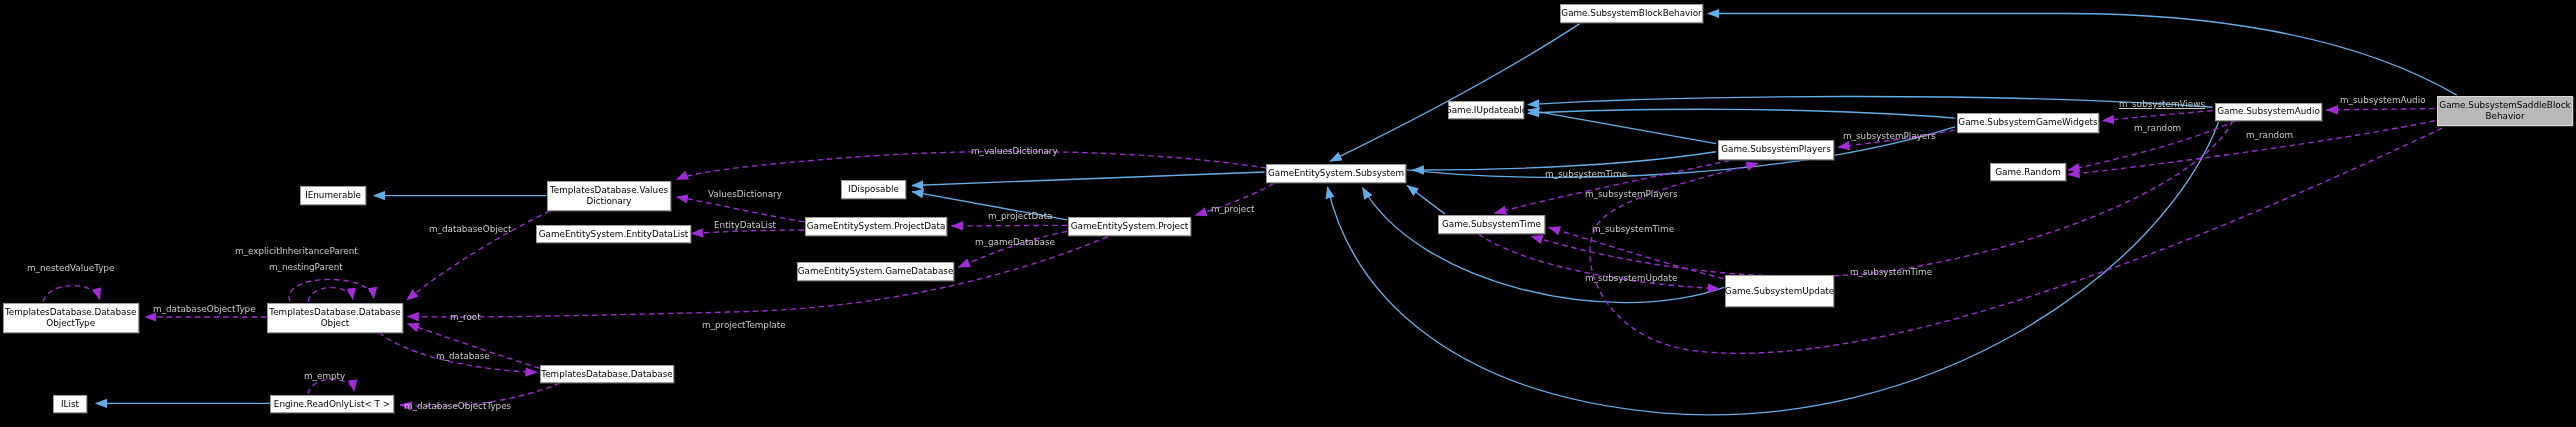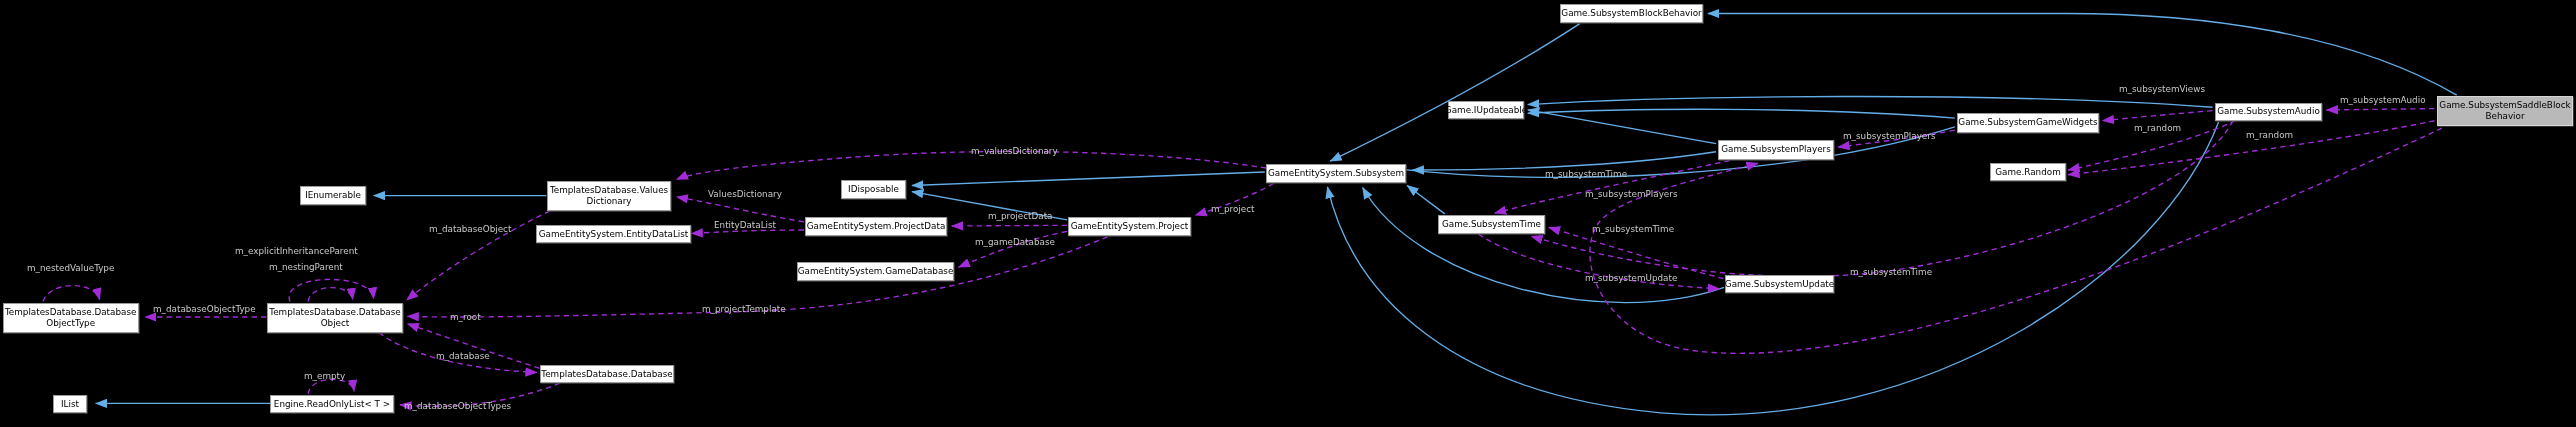--- a/index.html
+++ b/index.html
@@ -87,48 +87,48 @@
   <div class="node" style="left:1068px;top:217px;width:123px;height:19px;">GameEntitySystem.Project</div>
   <div class="node" style="left:1266px;top:164px;width:140px;height:19px;">GameEntitySystem.Subsystem</div>
   <div class="node" style="left:1448px;top:101px;width:76px;height:18px;">Game.IUpdateable</div>
   <div class="node" style="left:1560px;top:4px;width:143px;height:19px;">Game.SubsystemBlockBehavior</div>
   <div class="node" style="left:1718px;top:140px;width:116px;height:19.6px;">Game.SubsystemPlayers</div>
   <div class="node" style="left:1957px;top:113px;width:142px;height:19.6px;">Game.SubsystemGameWidgets</div>
   <div class="node" style="left:2215px;top:103px;width:107px;height:17.6px;">Game.SubsystemAudio</div>
   <div class="node hl" style="left:2437px;top:96px;width:136px;height:30px;">Game.SubsystemSaddleBlock Behavior</div>
   <div class="node" style="left:1990px;top:163px;width:76px;height:18px;">Game.Random</div>
   <div class="node" style="left:1438px;top:215px;width:107px;height:19px;">Game.SubsystemTime</div>
-  <div class="node" style="left:1725px;top:275px;width:109px;height:18px;">Game.SubsystemUpdate</div>
+  <div class="node" style="left:1725px;top:275px;width:109px;height:32px;">Game.SubsystemUpdate</div>
   <div class="node" style="left:2.7px;top:303px;width:136px;height:30px;">TemplatesDatabase.Database ObjectType</div>
   <div class="node" style="left:267px;top:303px;width:136px;height:30px;">TemplatesDatabase.Database Object</div>
   <div class="node" style="left:53px;top:395px;width:34px;height:18px;">IList</div>
   <div class="node" style="left:270px;top:395px;width:124px;height:18px;">Engine.ReadOnlyList&lt; T &gt;</div>
   <div class="node" style="left:540px;top:365px;width:134px;height:18px;">TemplatesDatabase.Database</div>
 
   <div class="elabel" style="left:971px;top:146px;">m_valuesDictionary</div>
   <div class="elabel" style="left:708px;top:189px;">ValuesDictionary</div>
   <div class="elabel" style="left:714px;top:220px;">EntityDataList</div>
   <div class="elabel" style="left:980px;top:211px;padding-left:8px;">m_projectData</div>
   <div class="elabel" style="left:975px;top:237px;">m_gameDatabase</div>
   <div class="elabel" style="left:1211px;top:184px;margin-top:20px;">m_project</div>
-  <div class="elabel" style="left:702px;top:304px;">m_projectTemplate</div>
+  <div class="elabel" style="left:702px;top:320px;">m_projectTemplate</div>
   <div class="elabel" style="left:429px;top:224px;">m_databaseObject</div>
   <div class="elabel" style="left:235px;top:246px;">m_explicitInheritanceParent</div>
   <div class="elabel" style="left:269px;top:262px;">m_nestingParent</div>
   <div class="elabel" style="left:27px;top:263px;">m_nestedValueType</div>
   <div class="elabel" style="left:153px;top:304px;">m_databaseObjectType</div>
   <div class="elabel" style="left:450px;top:312px;">m_root</div>
   <div class="elabel" style="left:436px;top:351px;">m_database</div>
   <div class="elabel" style="left:404px;top:401px;">m_databaseObjectTypes</div>
   <div class="elabel" style="left:304px;top:371px;">m_empty</div>
   <div class="elabel" style="left:1545px;top:169px;">m_subsystemTime</div>
   <div class="elabel" style="left:1585px;top:189px;">m_subsystemPlayers</div>
   <div class="elabel" style="left:1592px;top:224px;">m_subsystemTime</div>
   <div class="elabel" style="left:1585px;top:273px;">m_subsystemUpdate</div>
   <div class="elabel" style="left:1850px;top:267px;">m_subsystemTime</div>
   <div class="elabel" style="left:1843px;top:131px;">m_subsystemPlayers</div>
-  <div class="elabel" style="left:2119px;top:84px;">m_subsystemViews</div>
+  <div class="elabel" style="left:2119px;top:99px;text-decoration:underline;">m_subsystemViews</div>
   <div class="elabel" style="left:2340px;top:95px;">m_subsystemAudio</div>
   <div class="elabel" style="left:2134px;top:123px;">m_random</div>
   <div class="elabel" style="left:2246px;top:130px;">m_random</div>
 
 </div>
 
 
 </body></html>

